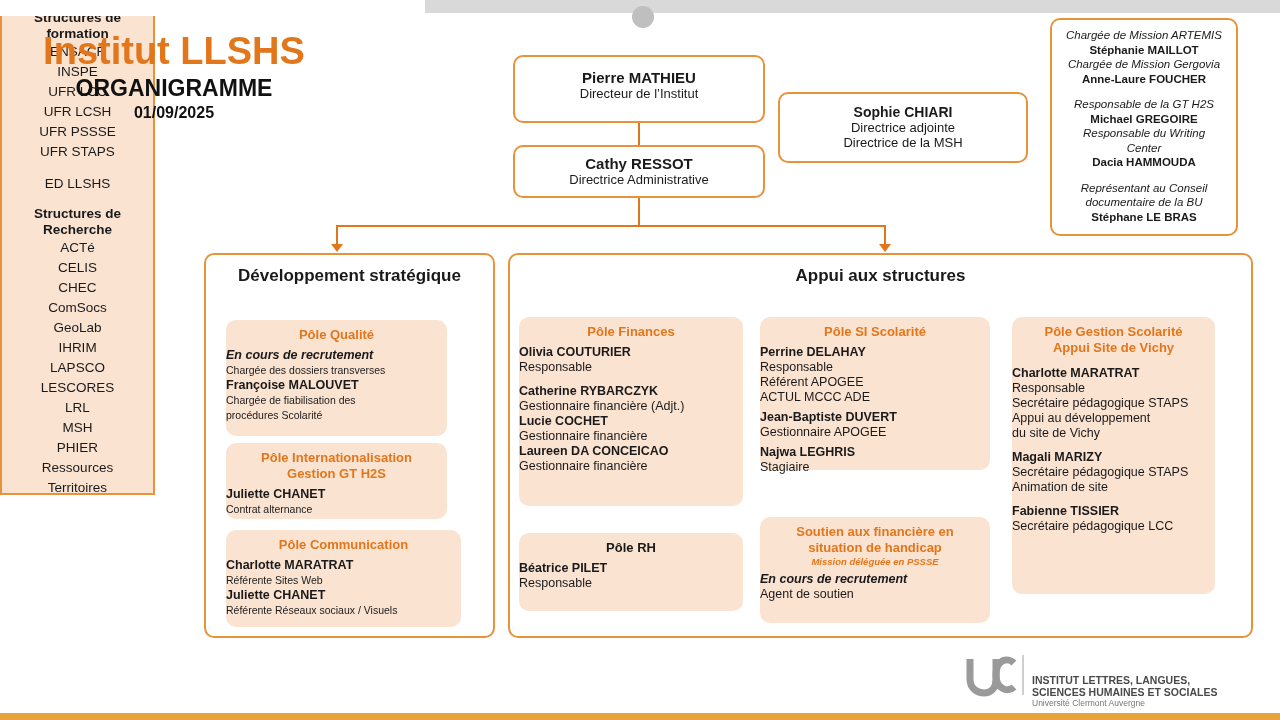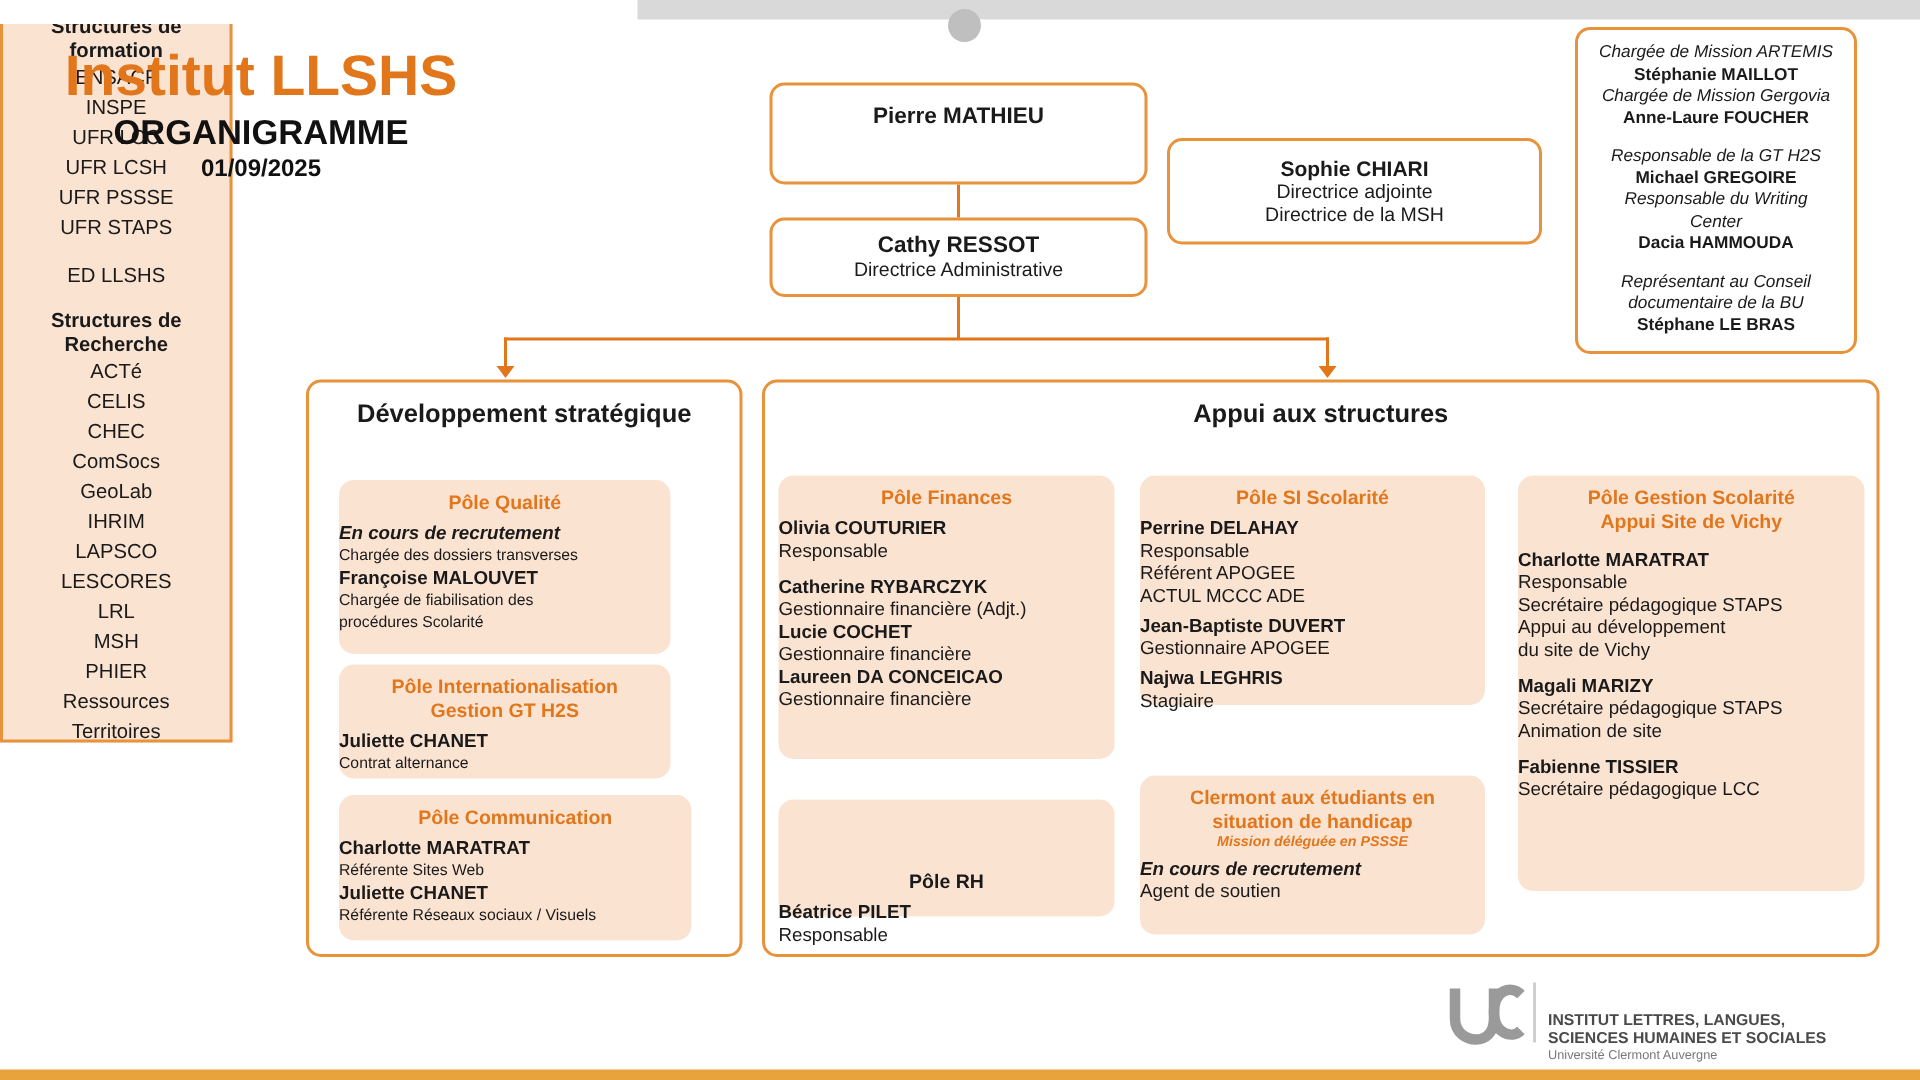--- a/index.html
+++ b/index.html
@@ -82,21 +82,21 @@
   .container-title { font-size: 17px; font-weight: bold; text-align: center; margin-top: 11px; }
 
   
   #card-qualite { left: 226px; top: 320px; width: 221px; height: 116px; padding-top: 7px; }
   #card-intern  { left: 226px; top: 443px; width: 221px; height: 76px; padding-top: 7px; }
   #card-comm    { left: 226px; top: 530px; width: 235px; height: 97px; padding-top: 7px; }
   #card-finances{ left: 519px; top: 317px; width: 224px; height: 189px; padding-top: 7px; }
   #card-rh      { left: 519px; top: 533px; width: 224px; height: 78px; padding-top: 7px; }
   #card-si      { left: 760px; top: 317px; width: 230px; height: 153px; padding-top: 7px; }
   #card-handicap{ left: 760px; top: 517px; width: 230px; height: 106px; padding-top: 7px; }
-  #card-vichy   { left: 1012px; top: 317px; width: 231px; height: 277px; padding-top: 7px; }
+  #card-vichy   { left: 1012px; top: 317px; width: 203px; height: 277px; padding-top: 7px; }
 
   .card-h { font-size: 13px; color: #e2761b; font-weight: bold; text-align: center; line-height: 16px; }
   .card-l { font-size: 12.5px; text-align: left; line-height: 15px; }
   .card-l.b { font-weight: bold; }
   .gap { height: 9px; }
   .gap-sm { height: 5px; }
   .small { font-size: 10.5px; }
   .tiny-orange { font-size: 9.5px; color: #e2761b; font-style: italic; font-weight: bold; text-align:center; }
 
   
@@ -131,20 +131,21 @@
 <div class="ln" style="left:638px; top:123px; width:2px; height:22px;"></div>
 <div class="ln" style="left:638px; top:198px; width:2px; height:28px;"></div>
 <div class="ln" style="left:336px; top:225px; width:550px; height:2px;"></div>
 <div class="ln" style="left:336px; top:225px; width:2px; height:20px;"></div>
 <div class="ln" style="left:884px; top:225px; width:2px; height:20px;"></div>
 <div class="arrow-down" style="left:331px; top:244px;"></div>
 <div class="arrow-down" style="left:879px; top:244px;"></div>
 
 <div class="box ctr" id="box-director">
   <div class="n">Pierre MATHIEU</div>
+  <div class="r">Directeur de l’Institut</div>
 </div>
 
 <div class="box ctr" id="box-adjointe">
   <div class="n">Sophie CHIARI</div>
   <div class="r">Directrice adjointe</div>
   <div class="r">Directrice de la MSH</div>
 </div>
 
 <div class="box ctr" id="box-admin">
   <div class="n">Cathy RESSOT</div>
@@ -239,41 +240,41 @@
     <div class="card-l">Responsable</div>
     <div class="gap"></div>
     <div class="card-l b">Catherine RYBARCZYK</div>
     <div class="card-l">Gestionnaire  financière (Adjt.)</div>
     <div class="card-l b">Lucie COCHET</div>
     <div class="card-l">Gestionnaire  financière</div>
     <div class="card-l b">Laureen DA CONCEICAO</div>
     <div class="card-l">Gestionnaire  financière</div>
   </div>
 <div class="peach" id="card-rh">
-    <div class="card-h" style="color: rgb(26, 26, 26); margin-top: 40px;">Pôle RH</div>
+    <div class="card-h" style="color: rgb(26, 26, 26);">Pôle RH</div>
     <div class="gap-sm"></div>
     <div class="card-l b">Béatrice PILET</div>
     <div class="card-l">Responsable</div>
   </div>
 <div class="peach" id="card-si">
     <div class="card-h">Pôle SI Scolarité</div>
     <div class="gap-sm"></div>
     <div class="card-l b">Perrine DELAHAY</div>
     <div class="card-l">Responsable</div>
     <div class="card-l">Référent APOGEE</div>
     <div class="card-l">ACTUL MCCC ADE</div>
     <div class="gap-sm"></div>
     <div class="card-l b">Jean-Baptiste DUVERT</div>
     <div class="card-l">Gestionnaire  APOGEE</div>
     <div class="gap-sm"></div>
     <div class="card-l b">Najwa LEGHRIS</div>
     <div class="card-l">Stagiaire</div>
   </div>
 <div class="peach" id="card-handicap">
-    <div class="card-h">Clermont  aux étudiants en</div>
+    <div class="card-h">Soutien  aux financière en</div>
     <div class="card-h">situation de handicap</div>
     <div class="tiny-orange">Mission déléguée en PSSSE</div>
     <div class="gap-sm"></div>
     <div class="card-l b i">En cours de recrutement</div>
     <div class="card-l">Agent de soutien</div>
   </div>
 <div class="peach" id="card-vichy">
     <div class="card-h">Pôle Gestion Scolarité</div>
     <div class="card-h">Appui Site de Vichy</div>
     <div class="gap-sm"></div>

